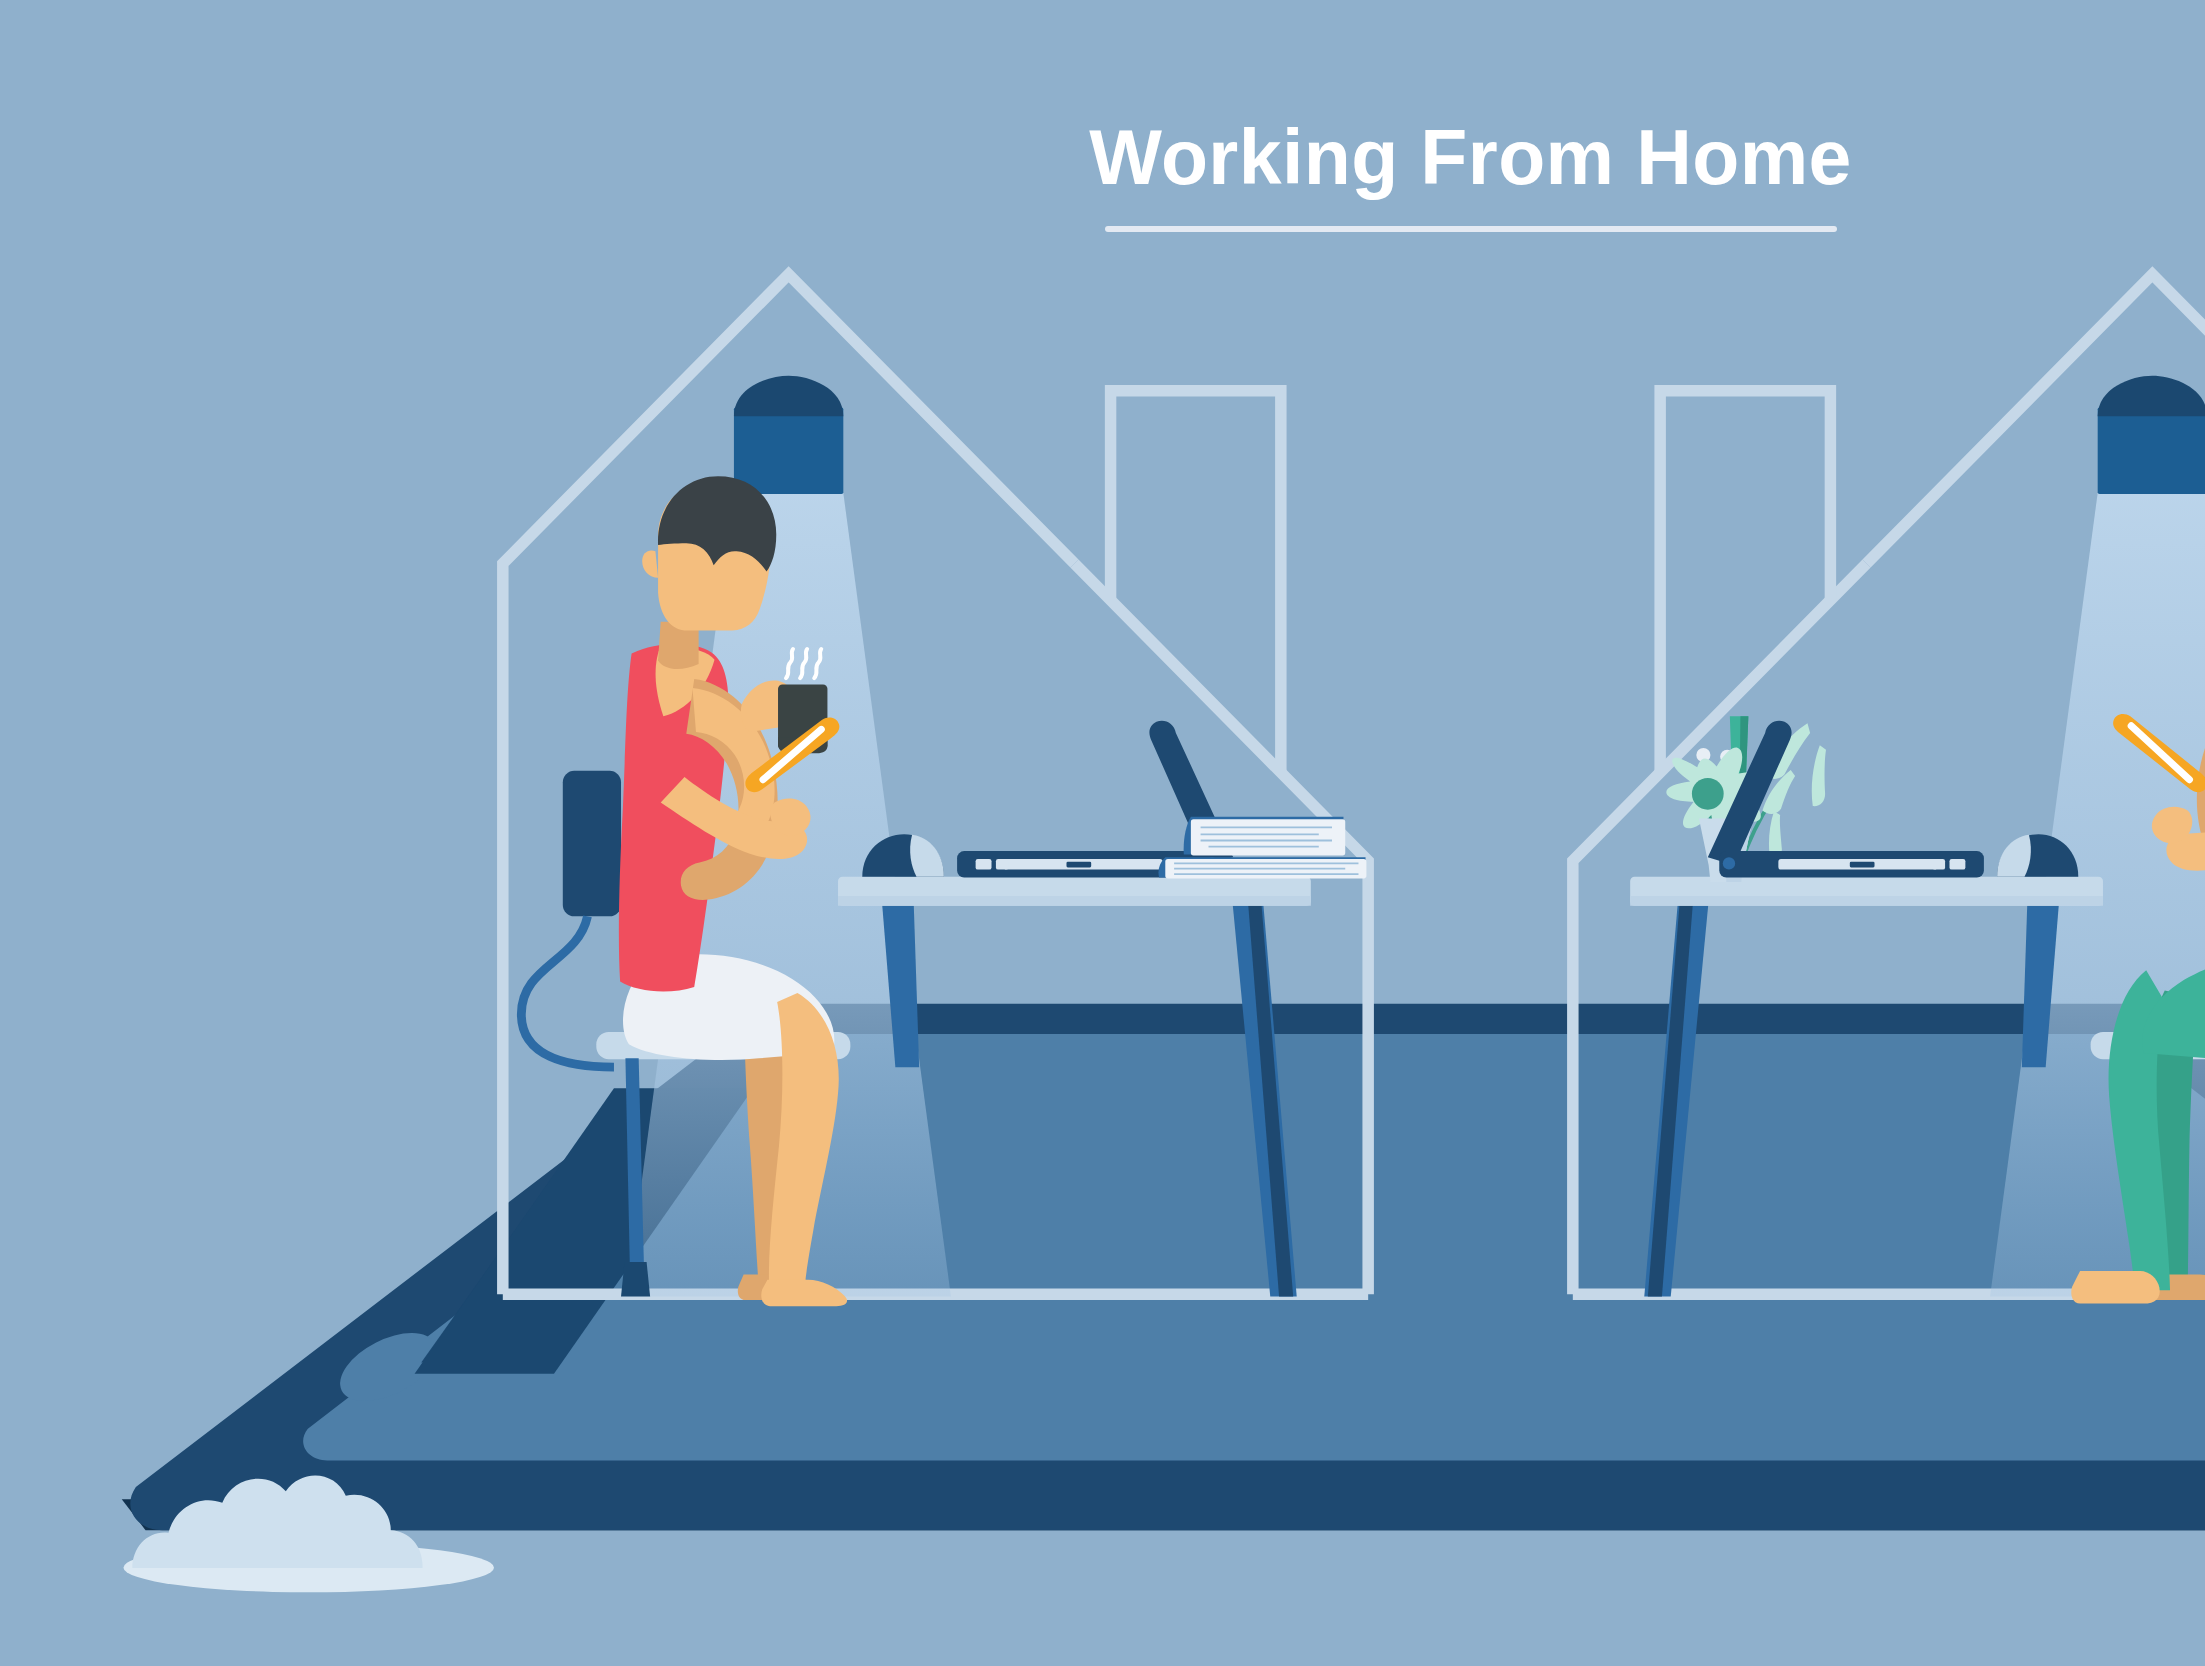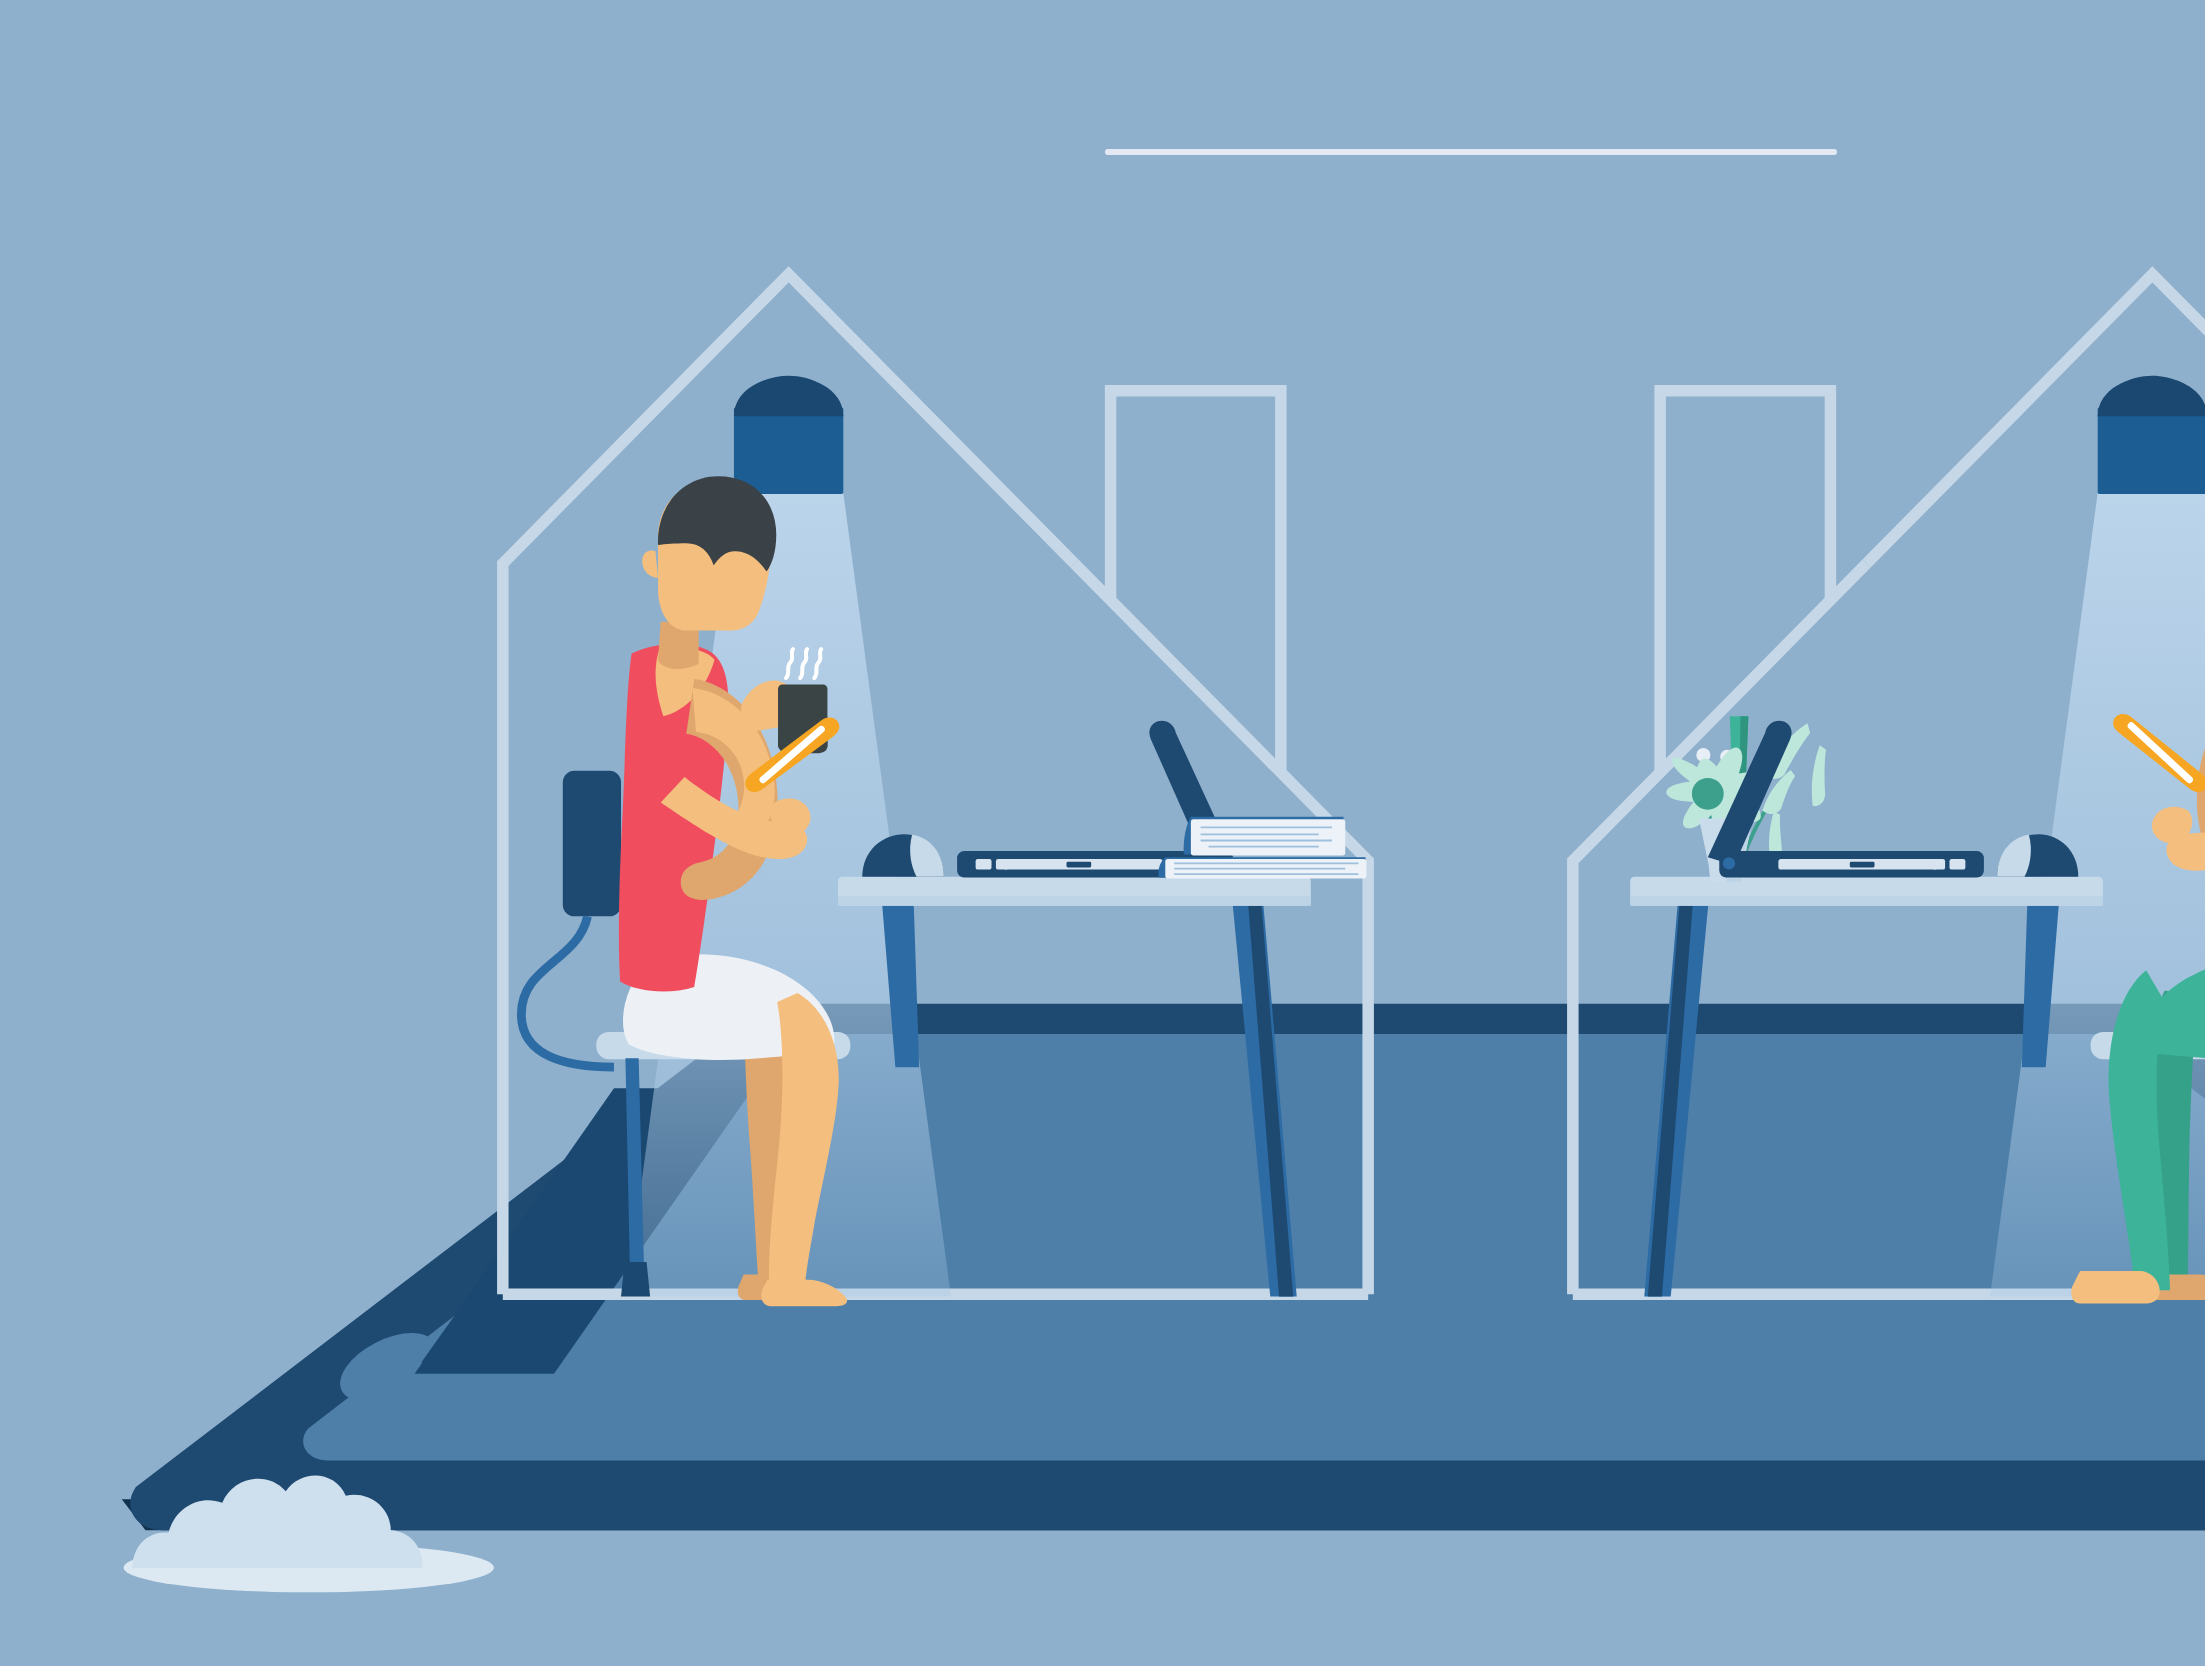--- a/index.html
+++ b/index.html
@@ -351,17 +351,18 @@
       <g>
         <path d="M4830,1624 C4814,1614 4796,1620 4792,1634 C4788,1646 4796,1656 4810,1666
                  L4966,1790 C4980,1800 4996,1798 5002,1786 C5008,1772 5000,1760 4986,1750 Z" fill="#F6A623"></path>
         <path d="M4832,1646 L4964,1768" stroke="#FFFFFF" stroke-width="16" stroke-linecap="round" fill="none"></path>
       </g>
     </g>
 
   </svg>
 
   <div class="ttl">
+    <span>Working From Home</span>
     <span class="rule"></span>
   </div>
 
 </div>
 
 
 </body></html>

